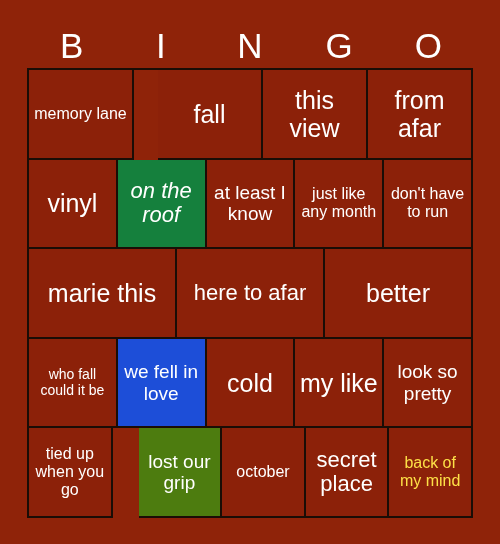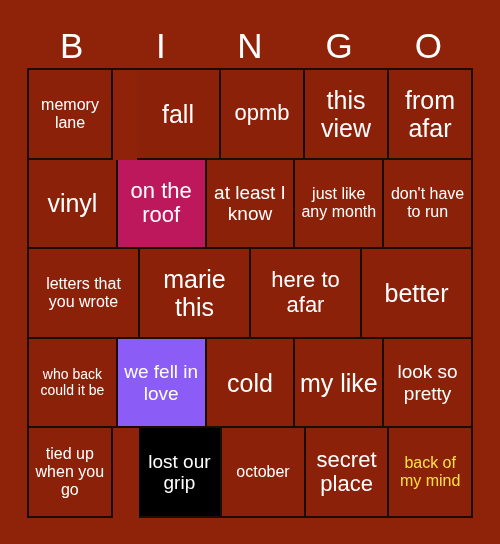--- a/index.html
+++ b/index.html
@@ -91,50 +91,48 @@
     <div class="header-letter" style="color: rgb(255, 255, 255);">N</div>
     <div class="header-letter" style="color: rgb(255, 255, 255);">G</div>
     <div class="header-letter" style="color: rgb(255, 255, 255);">O</div>
   </div>
 
   <div id="bingo-grid" style="border-left-color: rgb(26, 13, 6); border-top-color: rgb(26, 13, 6);">
 
     <div class="bingo-row">
       <div class="bingo-cell size-sm" style="background: rgb(140, 33, 9); color: rgb(255, 255, 255); border-right-color: rgb(26, 13, 6); border-bottom-color: rgb(26, 13, 6);">memory lane</div>
       <div class="bingo-cell size-xl" style="background: rgb(140, 33, 9); color: rgb(255, 255, 255); border-right-color: rgb(26, 13, 6); border-bottom-color: rgb(26, 13, 6); margin-left: 24px;">fall</div>
-      <div class="bingo-cell size-lg" style="background: rgb(140, 33, 9); color: rgb(255, 255, 255); border-right-color: rgb(26, 13, 6); border-bottom-color: rgb(26, 13, 6);">opmb</div>
       <div class="bingo-cell size-xl" style="background: rgb(140, 33, 9); color: rgb(255, 255, 255); border-right-color: rgb(26, 13, 6); border-bottom-color: rgb(26, 13, 6);">this view</div>
       <div class="bingo-cell size-xl" style="background: rgb(140, 33, 9); color: rgb(255, 255, 255); border-right-color: rgb(26, 13, 6); border-bottom-color: rgb(26, 13, 6);">from afar</div>
     </div>
 
     <div class="bingo-row">
       <div class="bingo-cell size-xl" style="background: rgb(140, 33, 9); color: rgb(255, 255, 255); border-right-color: rgb(26, 13, 6); border-bottom-color: rgb(26, 13, 6);">vinyl</div>
-      <div class="bingo-cell size-lg" style="background: #be185d; color: rgb(255, 255, 255); border-right-color: rgb(26, 13, 6); border-bottom-color: rgb(26, 13, 6);">on the roof</div>
+      <div class="bingo-cell size-lg" style="background: #15803d; color: rgb(255, 255, 255); border-right-color: rgb(26, 13, 6); border-bottom-color: rgb(26, 13, 6); font-style: italic;">on the roof</div>
       <div class="bingo-cell size-md" style="background: rgb(140, 33, 9); color: rgb(255, 255, 255); border-right-color: rgb(26, 13, 6); border-bottom-color: rgb(26, 13, 6);">at least I know</div>
       <div class="bingo-cell size-sm" style="background: rgb(140, 33, 9); color: rgb(255, 255, 255); border-right-color: rgb(26, 13, 6); border-bottom-color: rgb(26, 13, 6);">just like any month</div>
       <div class="bingo-cell size-sm" style="background: rgb(140, 33, 9); color: rgb(255, 255, 255); border-right-color: rgb(26, 13, 6); border-bottom-color: rgb(26, 13, 6);">don't have to run</div>
     </div>
 
     <div class="bingo-row">
-      <div class="bingo-cell size-sm" style="background: rgb(140, 33, 9); color: rgb(255, 255, 255); border-right-color: rgb(26, 13, 6); border-bottom-color: rgb(26, 13, 6);">letters that you wrote</div>
       <div class="bingo-cell size-xl" style="background: rgb(140, 33, 9); color: rgb(255, 255, 255); border-right-color: rgb(26, 13, 6); border-bottom-color: rgb(26, 13, 6);">marie this</div>
       <div class="bingo-cell size-lg" style="background: rgb(140, 33, 9); color: rgb(255, 255, 255); border-right-color: rgb(26, 13, 6); border-bottom-color: rgb(26, 13, 6);">here to afar</div>
       <div class="bingo-cell size-xl" style="background: rgb(140, 33, 9); color: rgb(255, 255, 255); border-right-color: rgb(26, 13, 6); border-bottom-color: rgb(26, 13, 6);">better</div>
     </div>
 
     <div class="bingo-row">
-      <div class="bingo-cell size-xs" style="background: rgb(140, 33, 9); color: rgb(255, 255, 255); border-right-color: rgb(26, 13, 6); border-bottom-color: rgb(26, 13, 6);">who back could it be</div>
-      <div class="bingo-cell size-md" style="background: #8b5cf6; color: rgb(255, 255, 255); border-right-color: rgb(26, 13, 6); border-bottom-color: rgb(26, 13, 6);">we fell in love</div>
+      <div class="bingo-cell size-xs" style="background: rgb(140, 33, 9); color: rgb(255, 255, 255); border-right-color: rgb(26, 13, 6); border-bottom-color: rgb(26, 13, 6);">who fall could it be</div>
+      <div class="bingo-cell size-md" style="background: #1d4ed8; color: rgb(255, 255, 255); border-right-color: rgb(26, 13, 6); border-bottom-color: rgb(26, 13, 6);">we fell in love</div>
       <div class="bingo-cell size-xl" style="background: rgb(140, 33, 9); color: rgb(255, 255, 255); border-right-color: rgb(26, 13, 6); border-bottom-color: rgb(26, 13, 6);">cold</div>
       <div class="bingo-cell size-xl" style="background: rgb(140, 33, 9); color: rgb(255, 255, 255); border-right-color: rgb(26, 13, 6); border-bottom-color: rgb(26, 13, 6);">my like</div>
       <div class="bingo-cell size-md" style="background: rgb(140, 33, 9); color: rgb(255, 255, 255); border-right-color: rgb(26, 13, 6); border-bottom-color: rgb(26, 13, 6);">look so pretty</div>
     </div>
 
     <div class="bingo-row">
       <div class="bingo-cell size-sm" style="background: rgb(140, 33, 9); color: rgb(255, 255, 255); border-right-color: rgb(26, 13, 6); border-bottom-color: rgb(26, 13, 6);">tied up when you go</div>
-      <div class="bingo-cell size-md" style="background: #000000; color: rgb(255, 255, 255); border-right-color: rgb(26, 13, 6); border-bottom-color: rgb(26, 13, 6); margin-left: 26px;">lost our grip</div>
+      <div class="bingo-cell size-md" style="background: #4d7c0f; color: rgb(255, 255, 255); border-right-color: rgb(26, 13, 6); border-bottom-color: rgb(26, 13, 6); margin-left: 26px;">lost our grip</div>
       <div class="bingo-cell size-sm" style="background: rgb(140, 33, 9); color: rgb(255, 255, 255); border-right-color: rgb(26, 13, 6); border-bottom-color: rgb(26, 13, 6);">october</div>
       <div class="bingo-cell size-lg" style="background: rgb(140, 33, 9); color: rgb(255, 255, 255); border-right-color: rgb(26, 13, 6); border-bottom-color: rgb(26, 13, 6);">secret place</div>
       <div class="bingo-cell size-sm" style="background: rgb(140, 33, 9); color: #fde047; border-right-color: rgb(26, 13, 6); border-bottom-color: rgb(26, 13, 6);">back of my mind</div>
     </div>
 
   </div>
 </div>
 
 </body></html>

